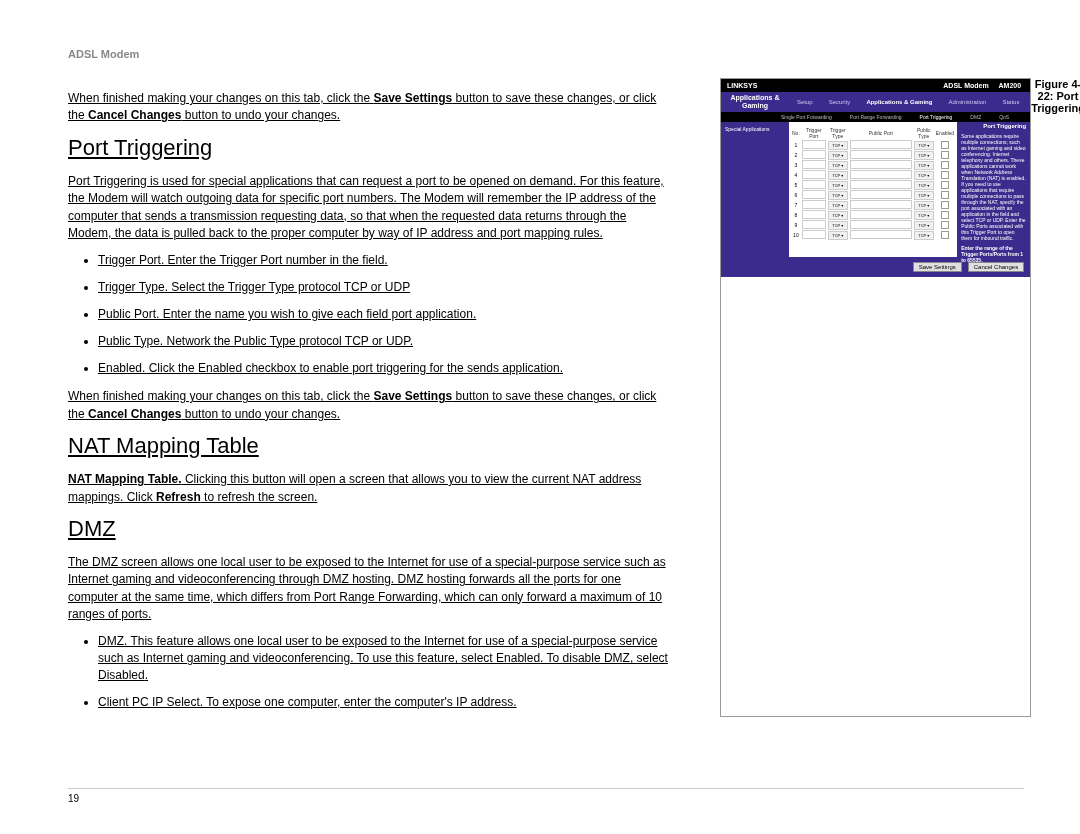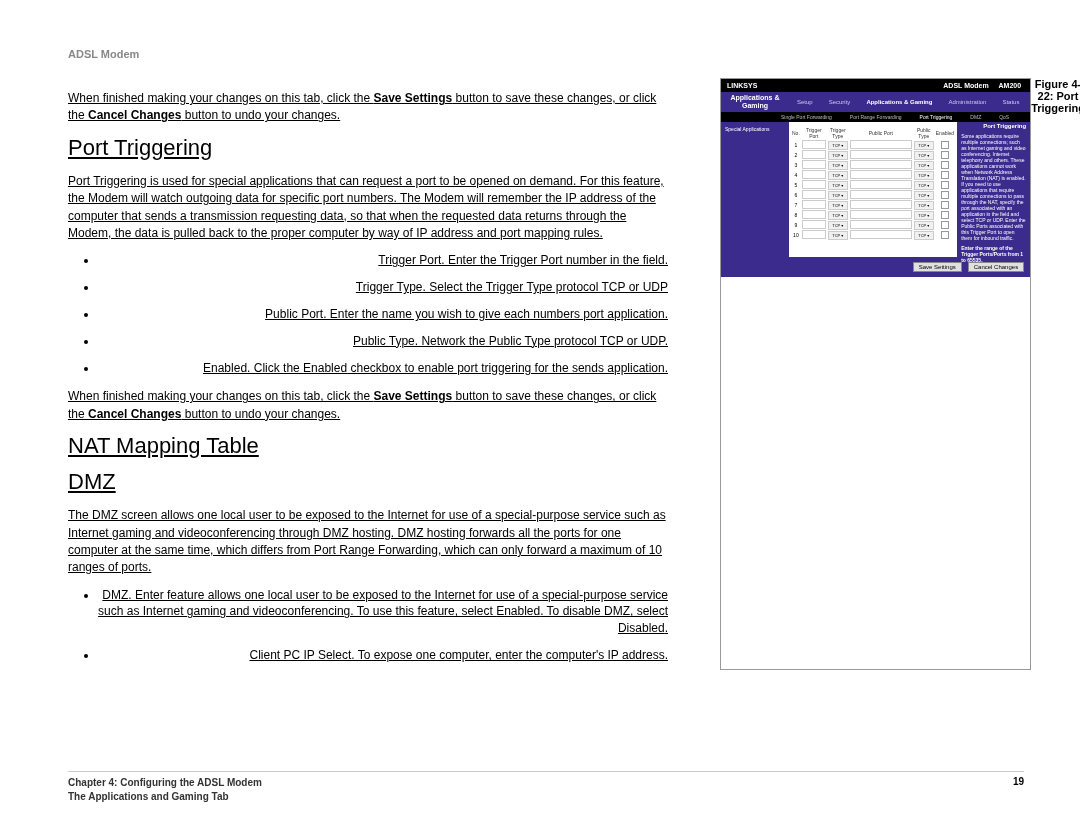--- a/index.html
+++ b/index.html
@@ -33,21 +33,21 @@
     display:flex;
     flex-direction:row;
   }
   .para{line-height:1.45;margin-bottom:10px;}
   .para .bold{font-weight:bold;}
   h2.section{
     font-size:22px;
     font-weight:normal;
     margin:10px 0 10px 0;
   }
-  ul{margin:6px 0 8px 0;padding-left:30px;text-align:right;}
+  ul{margin:6px 0 8px 0;padding-left:30px;}
   ul li{margin-bottom:10px;line-height:1.4;}
   .fig{
     position:relative;
     border:1px solid #999;
     background:#fff;
     margin-bottom:4px;
   }
   .fig-caption{font-weight:bold;font-size:11px;text-align:center;margin-bottom:16px;}
   
   .linksys-top{
@@ -197,41 +197,44 @@
       <span>When finished making your changes on this tab, click the </span><span class="bold">Save Settings</span><span> button to save these changes, or click the </span><span class="bold">Cancel Changes</span><span> button to undo your changes.</span>
     </p>
 
     <h2 class="section">Port Triggering</h2>
 
     <p class="para">Port Triggering is used for special applications that can request a port to be opened on demand. For this feature, the Modem will watch outgoing data for specific port numbers. The Modem will remember the IP address of the computer that sends a transmission requesting data, so that when the requested data returns through the Modem, the data is pulled back to the proper computer by way of IP address and port mapping rules.</p>
 
     <ul>
       <li>Trigger Port. Enter the Trigger Port number in the field.</li>
       <li>Trigger Type. Select the Trigger Type protocol TCP or UDP</li>
-      <li>Public Port. Enter the name you wish to give each numbers port application.</li>
+      <li>Public Port. Enter the name you wish to give each field port application.</li>
       <li>Public Type. Network the Public Type protocol TCP or UDP.</li>
       <li>
         <span>Enabled. Click the </span><span class="bold">Enabled</span><span> checkbox to enable port triggering for the sends application.</span>
       </li>
     </ul>
 
     <p class="para">
       <span>When finished making your changes on this tab, click the </span><span class="bold">Save Settings</span><span> button to save these changes, or click the </span><span class="bold">Cancel Changes</span><span> button to undo your changes.</span>
     </p>
 
     <h2 class="section">NAT Mapping Table</h2>
 
+    <p class="para">
+      <span class="bold">NAT Mapping Table.</span><span> Clicking this button will open a screen that allows you to view the current NAT address mappings. Click </span><span class="bold">Refresh</span><span> to refresh the screen.</span>
+    </p>
 
     <h2 class="section">DMZ</h2>
 
     <p class="para">The DMZ screen allows one local user to be exposed to the Internet for use of a special-purpose service such as Internet gaming and videoconferencing through DMZ hosting. DMZ hosting forwards all the ports for one computer at the same time, which differs from Port Range Forwarding, which can only forward a maximum of 10 ranges of ports.</p>
 
     <ul>
       <li>
-        <span>DMZ. Enter feature allows one local user to be exposed to the Internet for use of a special-purpose service such as Internet gaming and videoconferencing. To use this feature, select </span><span class="bold">Enabled</span><span>. To disable DMZ, select </span><span class="bold">Disabled</span><span>.</span>
+        <span>DMZ. This feature allows one local user to be exposed to the Internet for use of a special-purpose service such as Internet gaming and videoconferencing. To use this feature, select </span><span class="bold">Enabled</span><span>. To disable DMZ, select </span><span class="bold">Disabled</span><span>.</span>
       </li>
       <li>Client PC IP Select. To expose one computer, enter the computer's IP address.</li>
     </ul>
   </div>
 
   <div class="side">
 
     <div class="fig fig-422">
       <div class="linksys-top">
         <span>LINKSYS</span>
@@ -426,18 +429,14 @@
       <div class="linksys-footer">
         <div class="btn">Save Settings</div>
         <div class="btn">Cancel Changes</div>
       </div>
     </div>
     <div class="fig-caption">Figure 8-24: DMZ</div>
   </div>
 </div>
 
 <div class="footer">
-  <div class="left">
-    <div>Chapter 4: Configuring the ADSL Modem</div>
-    <div>The Applications and Gaming Tab</div>
-  </div>
-  <div style="font-weight:bold;color:#000">19</div>
+  <div style="font-weight:normal;color:#000">19</div>
 </div>
 
 </body></html>

